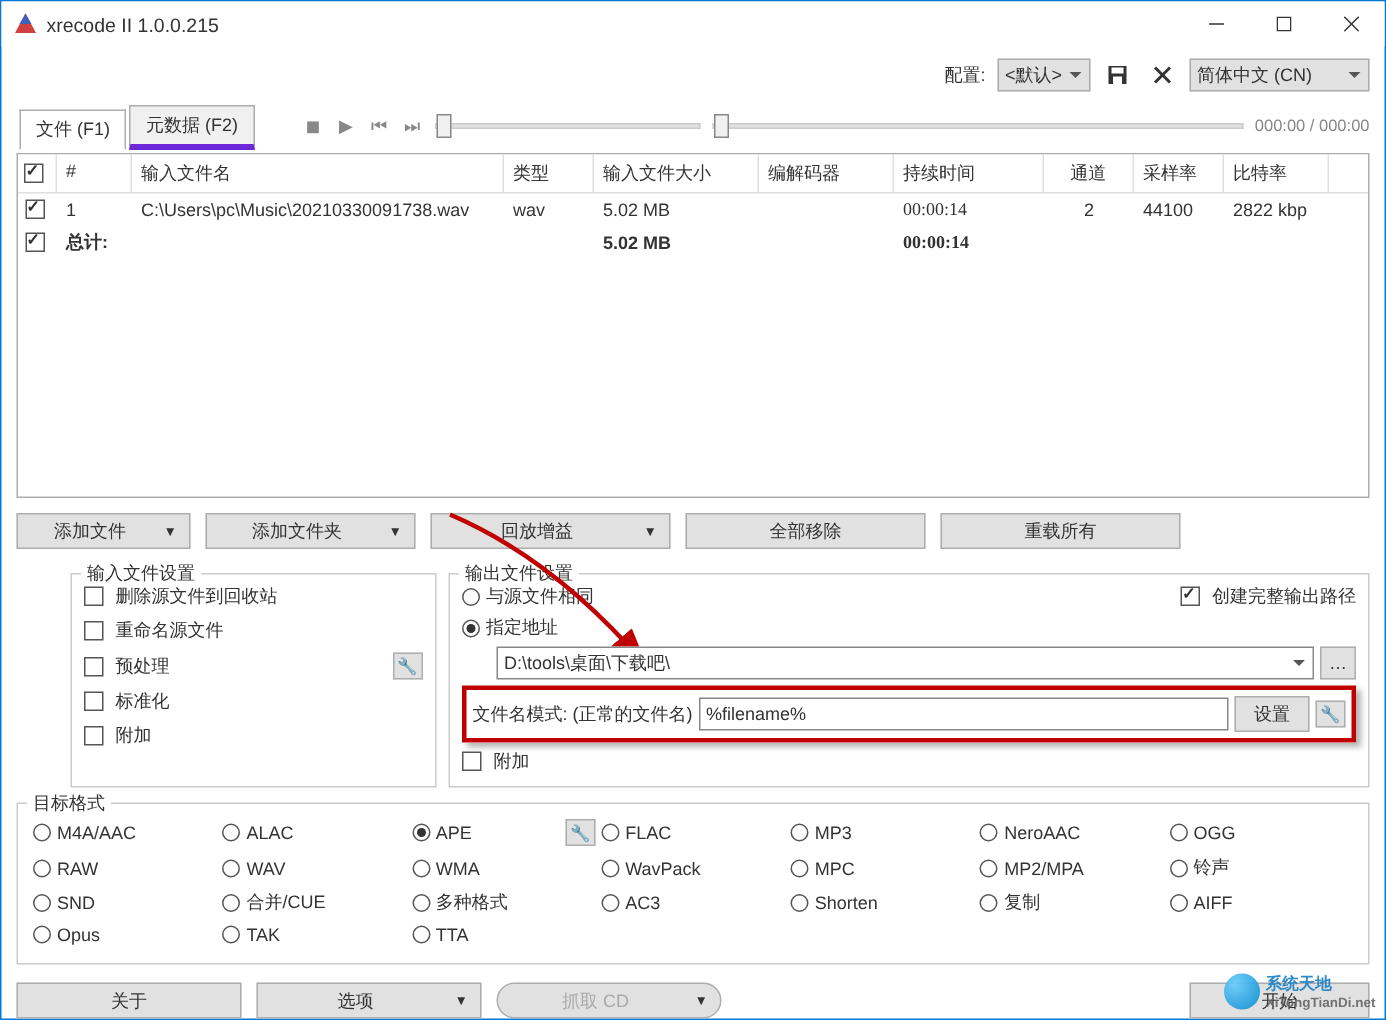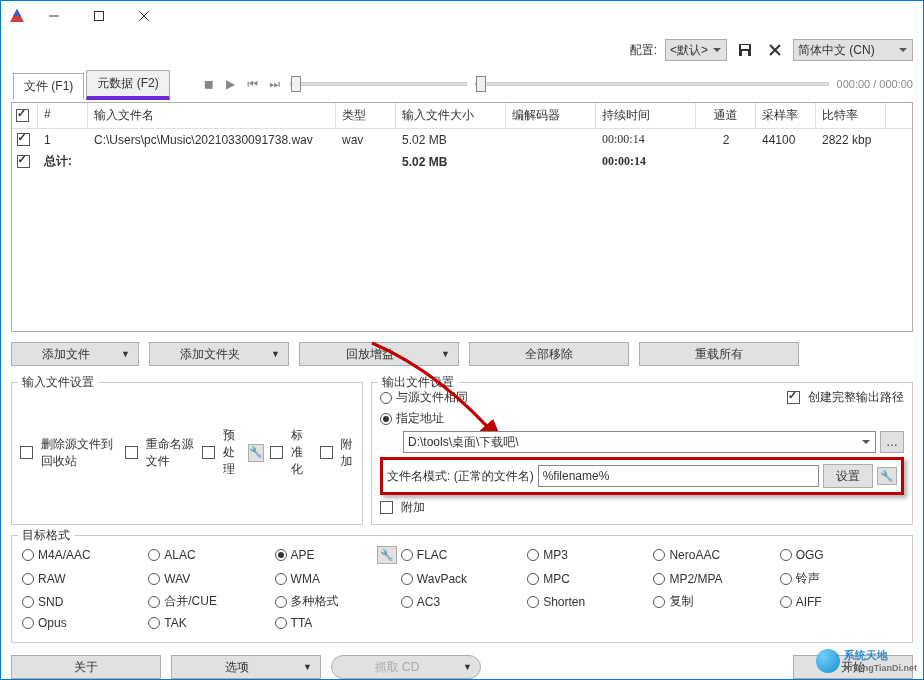--- a/index.html
+++ b/index.html
@@ -45,21 +45,21 @@
 .c9 { width: 70px; flex-shrink: 0; }
 .bold { font-weight: bold; }
 .btnrow { display: flex; gap: 10px; padding: 6px 0; }
 .btn { border: 1px solid #adadad; background: #e1e1e1; height: 24px; display: inline-flex; align-items: center; justify-content: center; padding: 0 12px; position: relative; }
 .btn.dd { padding-right: 30px; }
 .btn.dd::after { content: "▼"; font-size: 9px; position: absolute; right: 8px; color: #333; }
 .btn.disabled { color: #aaa; border-radius: 12px; }
 .panels { display: flex; gap: 8px; }
 .fieldset { border: 1px solid #ccc; padding: 6px 8px 8px 8px; position: relative; margin-top: 6px; }
 .fieldset > .legend { position: absolute; top: -9px; left: 6px; background: #fff; padding: 0 4px; font-size: 12px; }
-.inputset { width: 352px; display: flex; gap: 6px; }
+.inputset { width: 244px; display: flex; flex-direction: column; gap: 6px; margin-left: 36px; }
 .outputset { flex: 1; display: flex; flex-direction: column; gap: 4px; position: relative; }
 .chk { display: flex; align-items: center; gap: 4px; }
 .rad { display: flex; align-items: center; gap: 4px; }
 .radio { width: 12px; height: 12px; border: 1px solid #555; border-radius: 50%; display: inline-block; position: relative; flex-shrink: 0; }
 .radio.on::after { content: ""; width: 6px; height: 6px; background: #333; border-radius: 50%; position: absolute; top: 2px; left: 2px; }
 .pathrow { display: flex; align-items: center; gap: 4px; padding-left: 23px; }
 .textin { border: 1px solid #888; height: 22px; padding: 0 4px; flex: 1; background: #fff; display: flex; align-items: center; }
 .dotbtn { width: 24px; height: 22px; border: 1px solid #adadad; background: #e1e1e1; display: flex; align-items: center; justify-content: center; }
 .hlbox { border: 3px solid #c00000; padding: 4px; display: flex; align-items: center; gap: 4px; box-shadow: 3px 3px 4px rgba(0,0,0,0.3); }
 .formats { display: grid; grid-template-columns: repeat(6, 1fr); gap: 6px 4px; padding: 4px 2px; }
@@ -74,20 +74,21 @@
 <body>
 
 <div class="window">
   <div class="titlebar">
     <span class="titlebar-icon">
       <svg viewBox="0 0 16 16">
           <polygon points="8,1 15,14 1,14" fill="#d04040"></polygon>
           <polygon points="8,1 12,8 4,8" fill="#4060c0"></polygon>
         </svg>
     </span>
+    <span class="titlebar-text">xrecode II 1.0.0.215</span>
     <div class="winbtn">
         <svg width="10" height="10">
           <line x1="0" y1="5" x2="10" y2="5" stroke="currentColor"></line>
         </svg>
       </div>
     <div class="winbtn">
         <svg width="10" height="10">
           <rect x="0.5" y="0.5" width="9" height="9" fill="none" stroke="currentColor"></rect>
         </svg>
       </div>
@@ -180,21 +181,21 @@
           <div class="td c1" style="width:298px">总计:</div>
           <div class="td c3"></div>
           <div class="td c4">5.02 MB</div>
           <div class="td c5"></div>
           <div class="td c6">00:00:14</div>
         </div>
       </div>
     </div>
 
     <div class="btnrow">
-      <div class="btn dd" style="width:128px">添加文件</div>
+      <div class="btn dd" style="width:116px">添加文件</div>
       <div class="btn dd" style="width:140px">添加文件夹</div>
       <div class="btn dd" style="width:160px">回放增益</div>
       <div class="btn" style="width:160px">全部移除</div>
       <div class="btn" style="width:160px">重载所有</div>
     </div>
 
     <div class="panels">
       <div class="fieldset inputset">
         <span class="legend">输入文件设置</span>
         <div class="chk">

